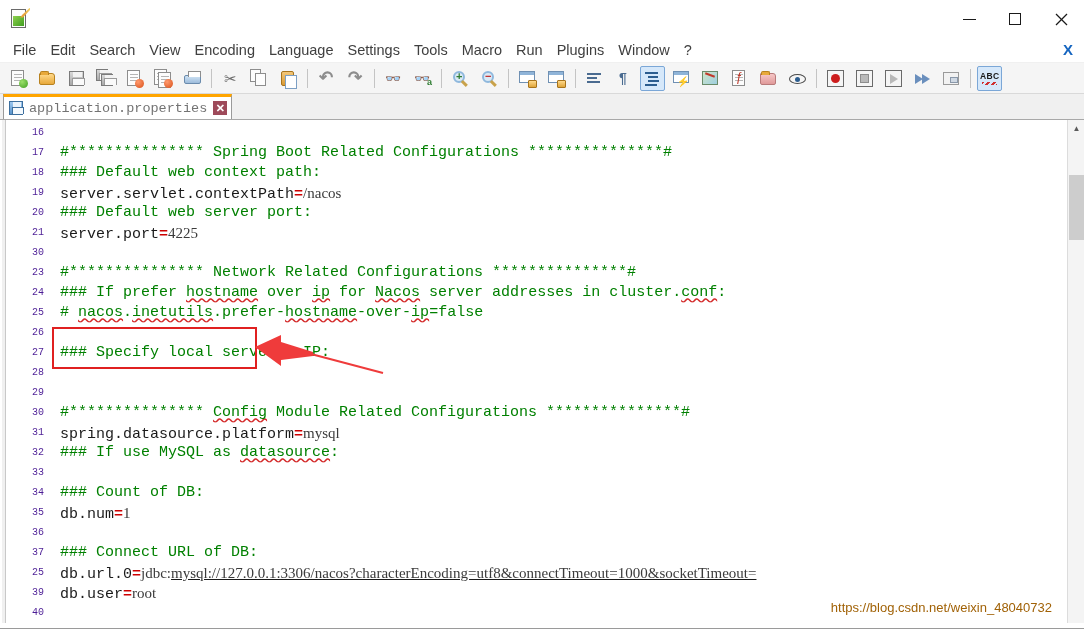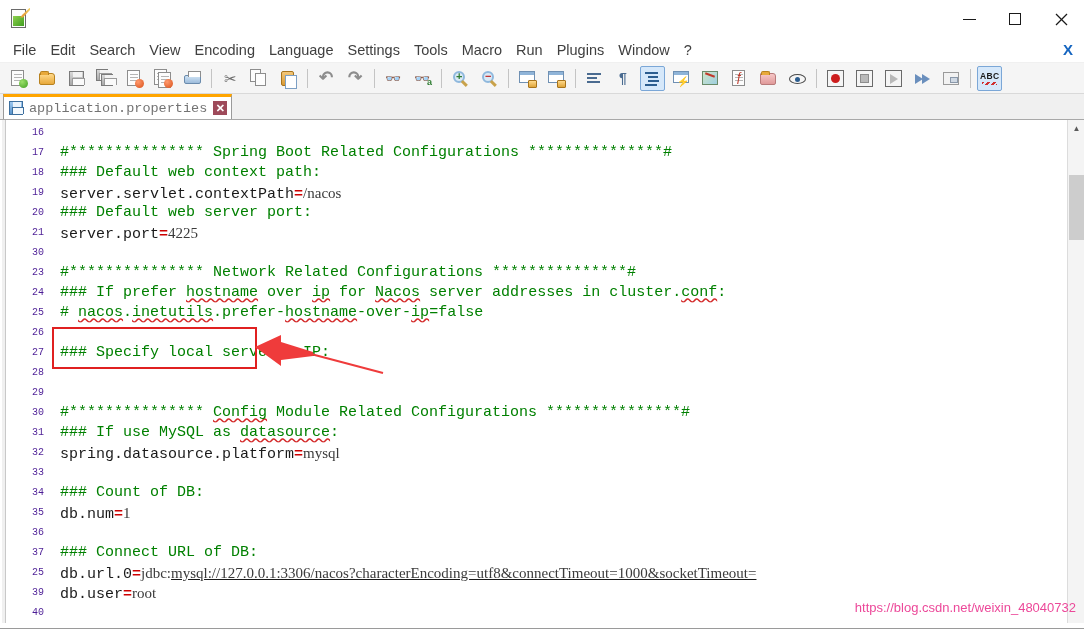--- a/index.html
+++ b/index.html
@@ -365,23 +365,23 @@
     left: 388px; top: 209px;
     font-family: "Liberation Sans", sans-serif;
     font-size: 16.5px;
     font-weight: bold;
     color: #f03333;
     white-space: nowrap;
     pointer-events: none;
   }
   .watermark {
     position: absolute;
-    right: 8px; bottom: 8px;
+    right: 32px; bottom: 8px;
     font-size: 13px;
-    color: #ec4899;
+    color: #a16207;
     font-family: "Liberation Sans", sans-serif;
     white-space: nowrap;
     pointer-events: none;
   }
 </style>
 </head>
 <body>
 
 <div id="app">
 
@@ -672,22 +672,22 @@
         <div class="cline"><span class="key">server.port</span><span class="eq">=</span><span class="val">4225</span></div>
         <div class="cline">&nbsp;</div>
         <div class="cline"><span class="cmt">#*************** Network Related Configurations ***************#</span></div>
         <div class="cline"><span class="cmt">### If prefer </span><span class="cmt sp">hostname</span><span class="cmt"> over </span><span class="cmt sp">ip</span><span class="cmt"> for </span><span class="cmt sp">Nacos</span><span class="cmt"> server addresses in cluster.</span><span class="cmt sp">conf</span><span class="cmt">:</span></div>
         <div class="cline"><span class="cmt"># </span><span class="cmt sp">nacos</span><span class="cmt">.</span><span class="cmt sp">inetutils</span><span class="cmt">.prefer-</span><span class="cmt sp">hostname</span><span class="cmt">-over-</span><span class="cmt sp">ip</span><span class="cmt">=false</span></div>
         <div class="cline">&nbsp;</div>
         <div class="cline"><span class="cmt">### Specify local server's IP:</span></div>
         <div class="cline">&nbsp;</div>
         <div class="cline">&nbsp;</div>
         <div class="cline"><span class="cmt">#*************** </span><span class="cmt sp">Config</span><span class="cmt"> Module Related Configurations ***************#</span></div>
+        <div class="cline"><span class="key">spring.datasource.platform</span><span class="eq">=</span><span class="val">mysql</span></div>
         <div class="cline"><span class="cmt">### If use MySQL as </span><span class="cmt sp">datasource</span><span class="cmt">:</span></div>
-        <div class="cline"><span class="key">spring.datasource.platform</span><span class="eq">=</span><span class="val">mysql</span></div>
         <div class="cline">&nbsp;</div>
         <div class="cline"><span class="cmt">### Count of DB:</span></div>
         <div class="cline"><span class="key">db.num</span><span class="eq">=</span><span class="val">1</span></div>
         <div class="cline">&nbsp;</div>
         <div class="cline"><span class="cmt">### Connect URL of DB:</span></div>
         <div class="cline"><span class="key">db.url.0</span><span class="eq">=</span><span class="val">jdbc:</span><span class="val url-link">mysql://127.0.0.1:3306/nacos?characterEncoding=utf8&amp;connectTimeout=1000&amp;socketTimeout=</span></div>
         <div class="cline"><span class="key">db.user</span><span class="eq">=</span><span class="val">root</span></div>
       </div>
 
     <div class="vscroll">

